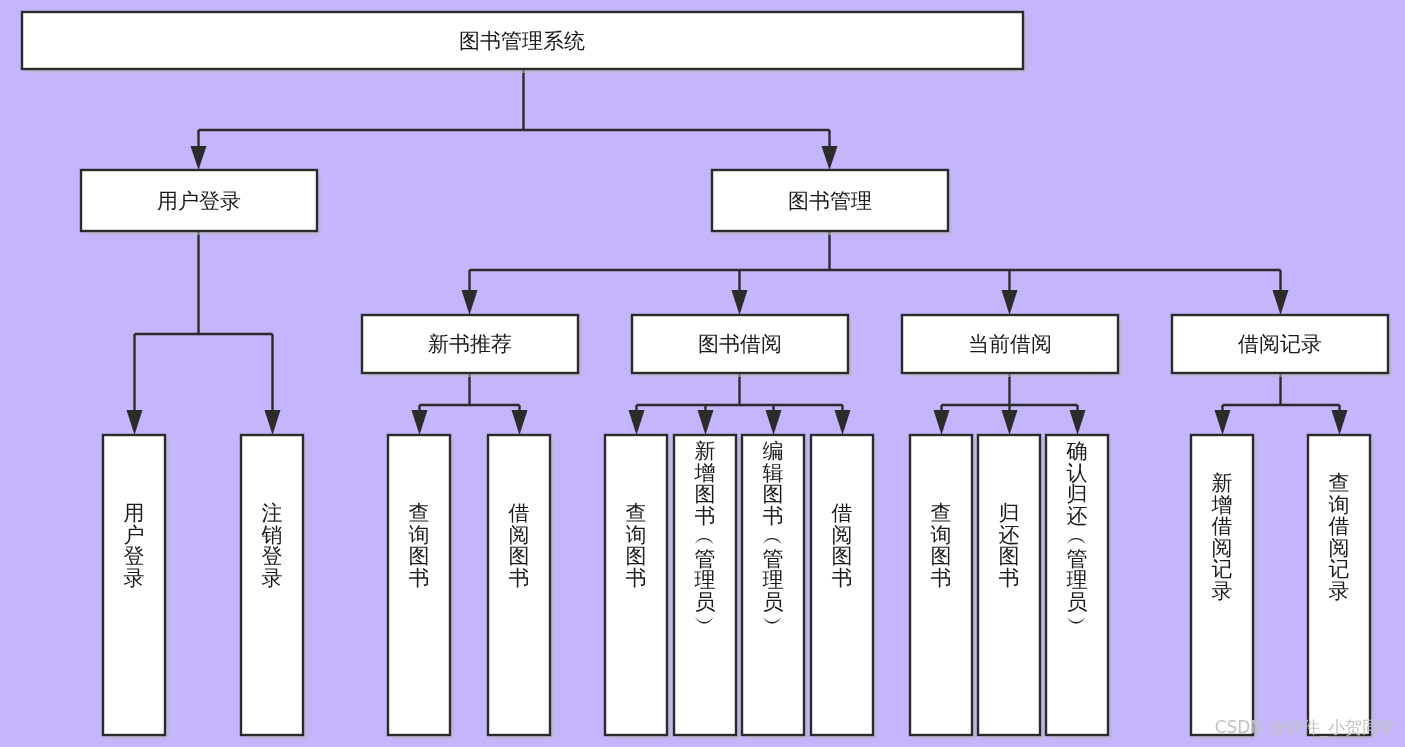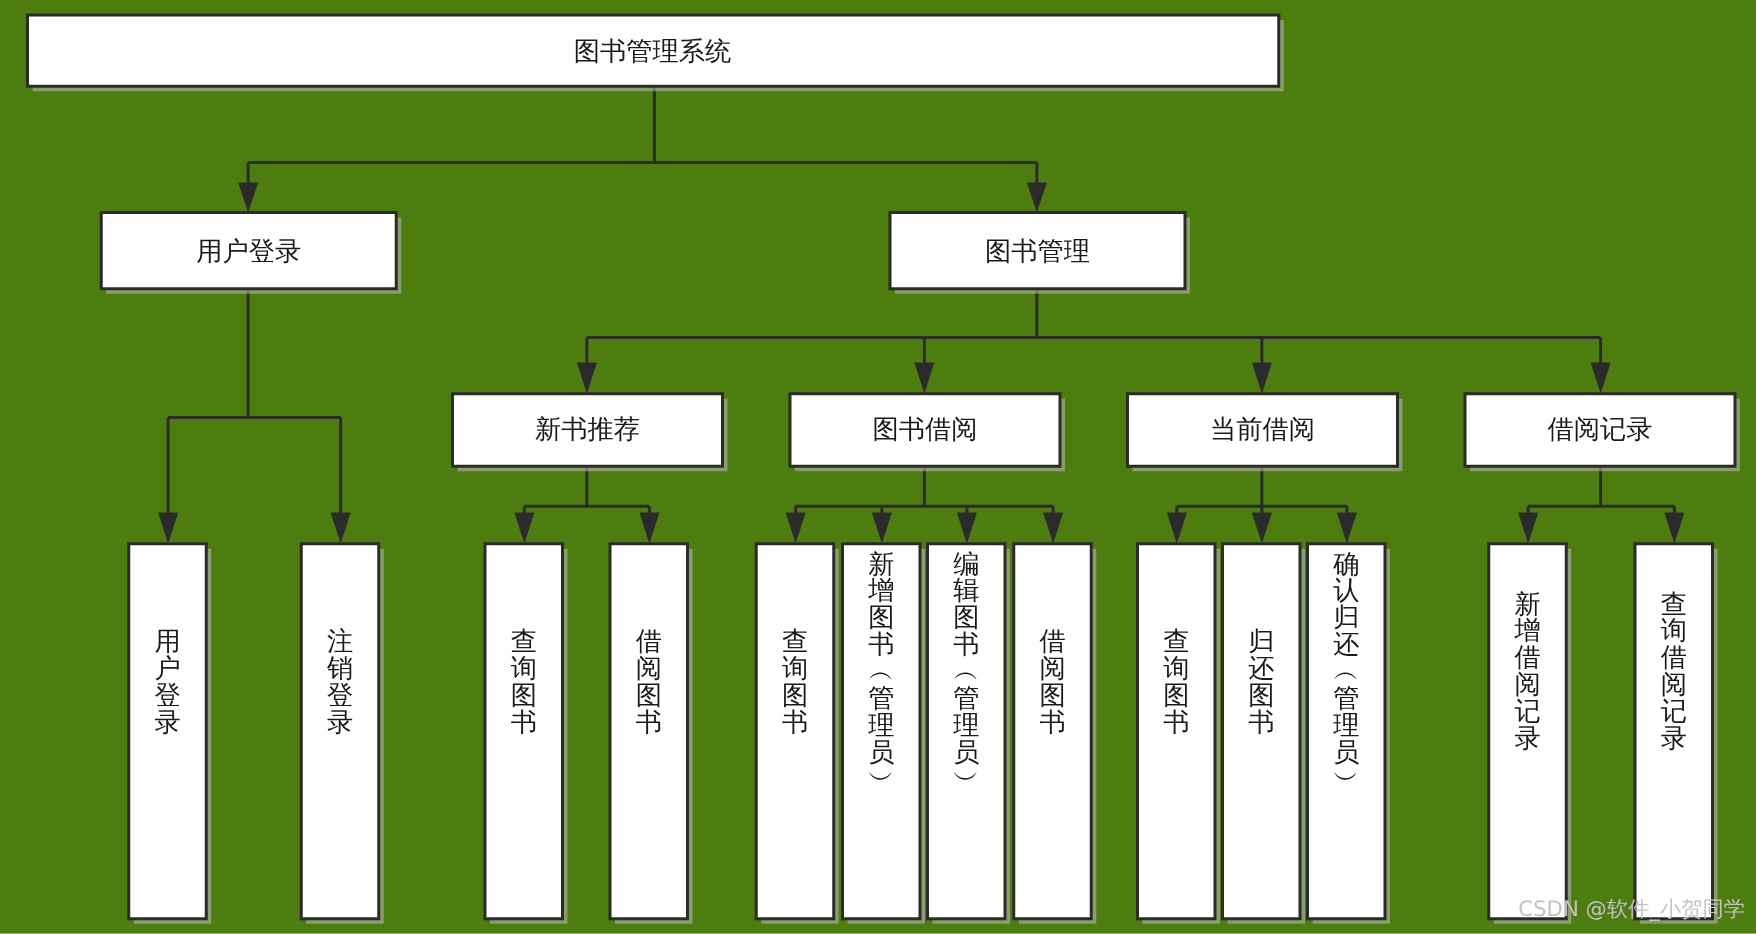--- a/index.html
+++ b/index.html
@@ -8,21 +8,21 @@
     padding: 0;
     background: #ffffff;
   }
   body {
     font-family: "DejaVu Sans", "Liberation Sans", sans-serif;
   }
   #diagram-root {
     position: relative;
     width: 1405px;
     height: 747px;
-    background: #4d7c0f;
+    background: #c4b5fd;
     overflow: hidden;
   }
   svg#tree-svg {
     position: absolute;
     left: 0;
     top: 0;
     width: 1405px;
     height: 747px;
     display: block;
   }

